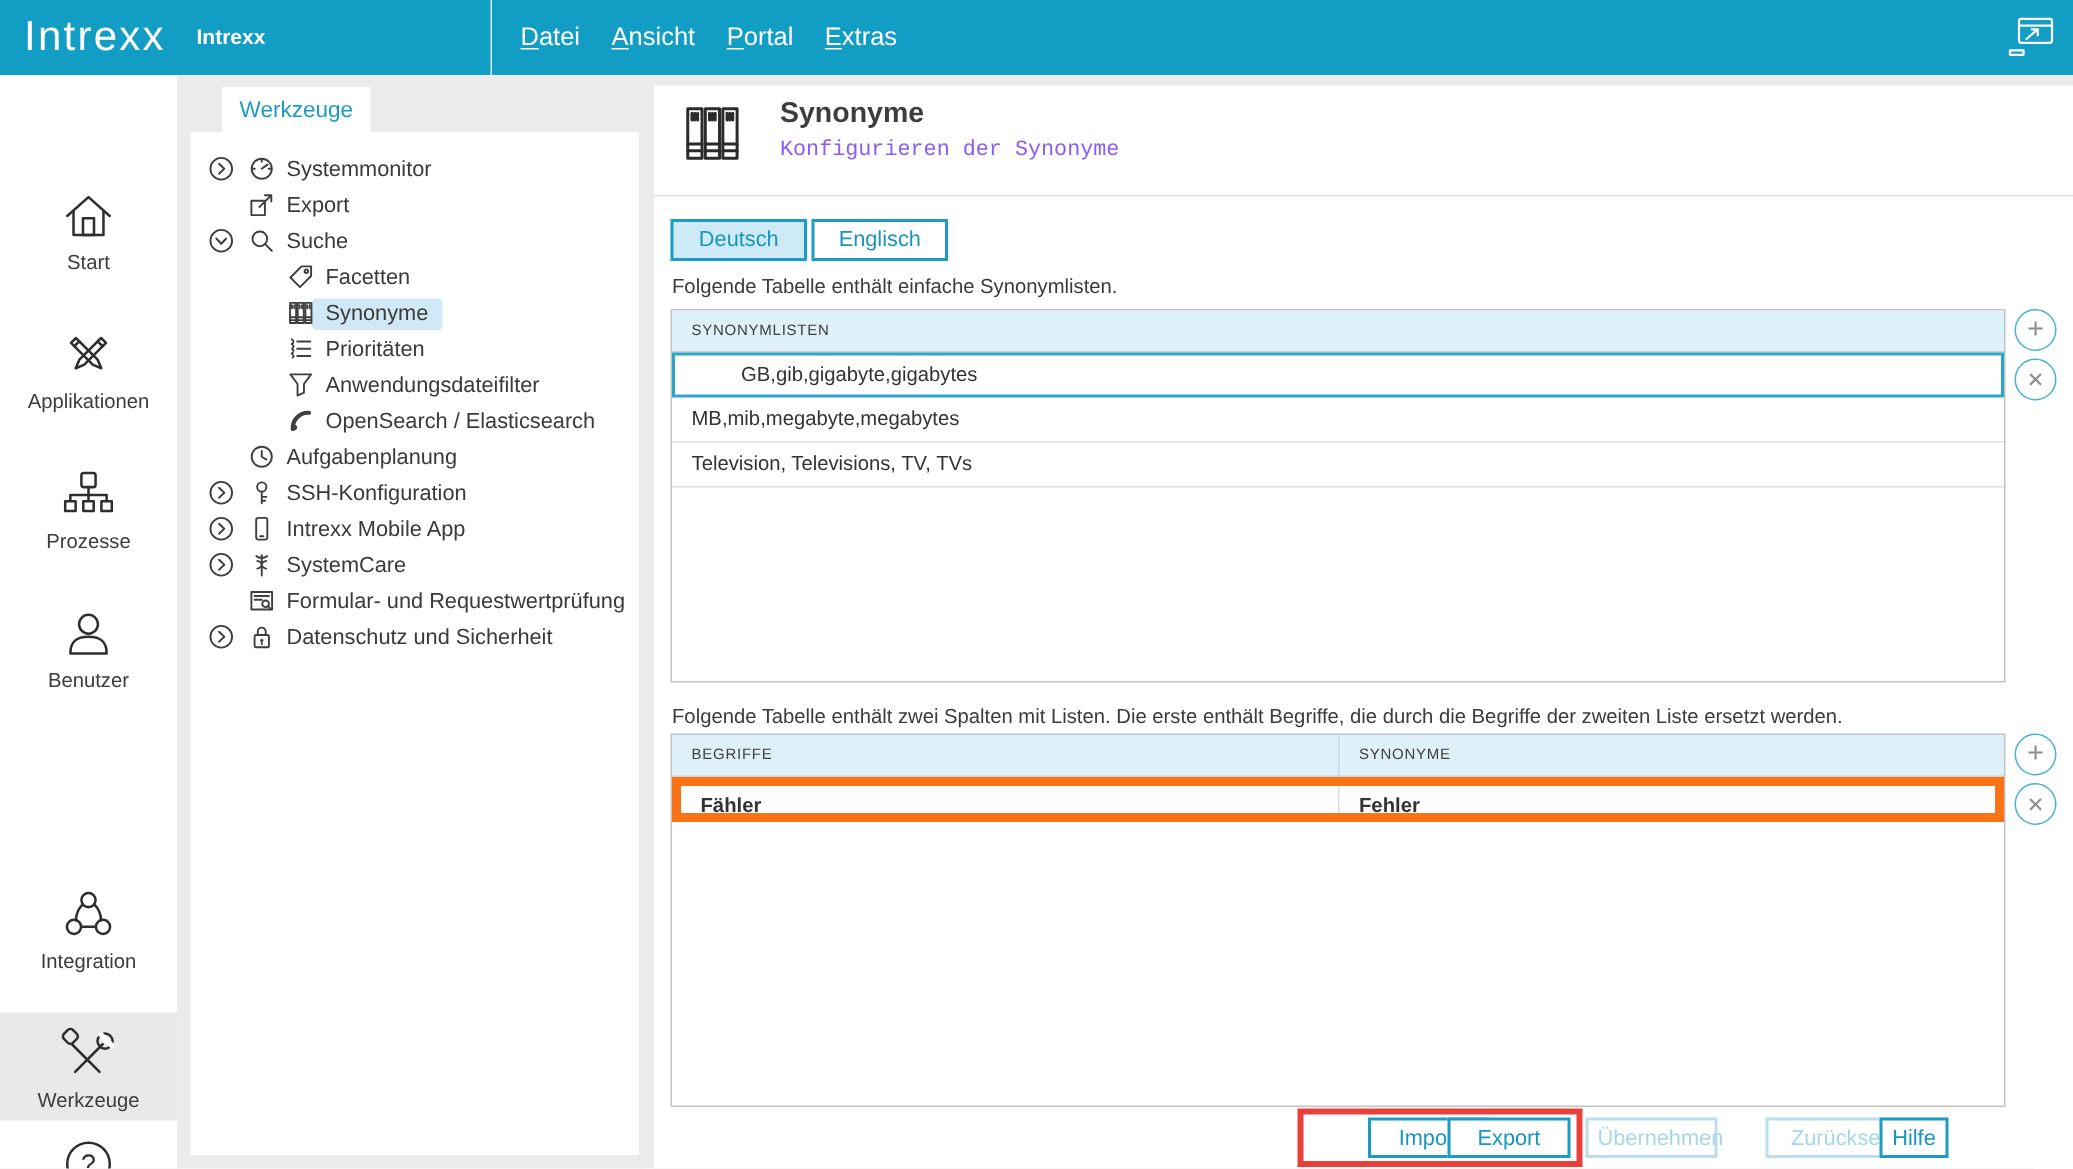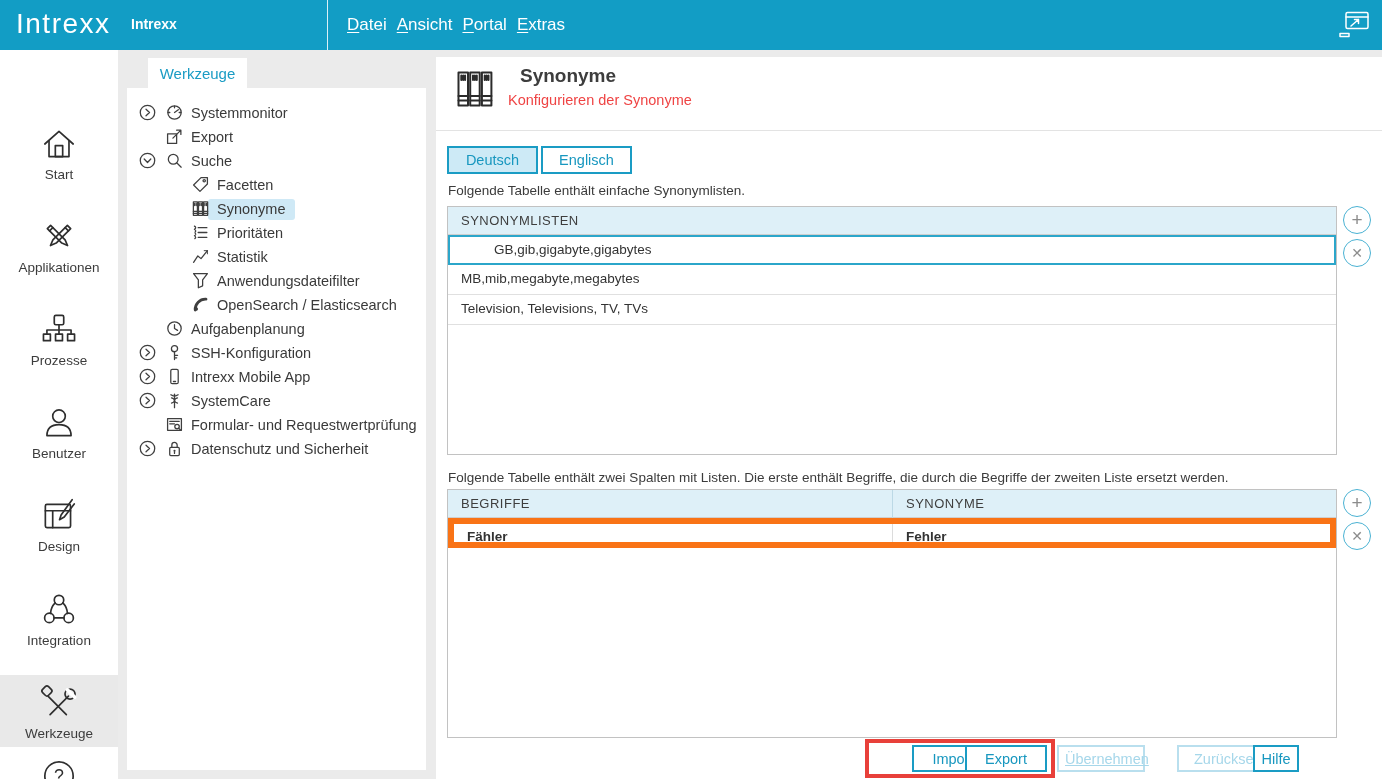--- a/index.html
+++ b/index.html
@@ -9,21 +9,21 @@
     background:#ebebeb; font-family:"Liberation Sans", sans-serif;
     -webkit-font-smoothing:antialiased;
   }
   svg { display:block; }
 
   
   .topbar { position:absolute; left:0; top:0; width:1382px; height:50px; background:#129dc5; color:#fff; z-index:5; }
   .logo { position:absolute; left:16px; top:8px; font-size:28px; letter-spacing:1.5px; font-weight:400; }
   .portal-name { position:absolute; left:131px; top:16px; font-size:14px; font-weight:700; }
   .topbar-divider { position:absolute; left:327px; top:0; width:1px; height:50px; background:rgba(255,255,255,.85); }
-  .menubar { position:absolute; left:347px; top:0; height:50px; display:flex; gap:10px; align-items:center; font-size:17px; }
+  .menubar { position:absolute; left:347px; top:0; height:50px; display:flex; gap:21px; align-items:center; font-size:17px; }
   .menu-item { cursor:default; }
   .menu-item u { text-underline-offset:2px; }
   .window-btn { position:absolute; right:12px; top:11px; width:32px; height:28px; }
 
   
   .sidebar { position:absolute; left:0; top:50px; width:118px; height:729px; background:#fff; }
   .side-item { position:absolute; left:0; width:118px; text-align:center; padding-top:6px; }
   .side-item.selected { background:#e9e9e9; }
   .side-ic { display:flex; justify-content:center; height:44px; align-items:center; }
   .side-label { font-size:13.5px; color:#3c3c3c; margin-top:1px; }
@@ -36,37 +36,37 @@
   .tree-row { position:relative; height:24px; display:flex; align-items:center; }
   .tree-chevron { position:absolute; left:12px; top:3px; width:17px; height:17px; }
   .tree-icon { position:absolute; top:3px; width:17px; height:17px; }
   .tree-label { font-size:14.5px; color:#3a3a3a; white-space:nowrap; }
   .tree-label.selected { background:#cfe9f6; padding:2px 9px 3px 9px; border-radius:3px; }
 
   
   .main { position:absolute; left:436px; top:57px; width:946px; height:722px; background:#fff; }
   .page-icon { position:absolute; left:19px; top:11px; width:40px; height:42px; }
   .page-title { position:absolute; left:84px; top:8px; font-size:19px; font-weight:700; color:#3d3d3d; }
-  .page-subtitle { position:absolute; left:72px; top:35px; font-size:14.5px; color:#ef4444; }
+  .page-subtitle { position:absolute; left:84px; top:35px; font-size:14.5px; color:#8b5cf6;font-family:Liberation Mono, monospace; }
   .header-divider { position:absolute; left:0; top:73px; width:100%; height:1px; background:#e3e3e3; }
 
   .lang-tabs { position:absolute; left:11px; top:89px; display:flex; gap:3px; }
   .lang-tab { height:28px; min-width:91px; padding:0 16px; border:2px solid #1a9cc4; background:#fff; color:#1797bf;
     font-size:14.5px; display:flex; align-items:center; justify-content:center; cursor:default; }
   .lang-tab.selected { background:#cdeaf6; }
 
   .caption { position:absolute; left:12px; font-size:13.5px; color:#3b3b3b; }
   .caption.c1 { top:126px; }
   .caption.c2 { top:413px; }
 
   .tbl { position:absolute; left:11px; width:890px; border:1px solid #c2c2c2; background:#fff; }
   .tbl.t1 { top:149px; height:249px; }
   .tbl.t2 { top:432px; height:249px; }
   .t-head { height:28px; background:#def0f8; border-bottom:1px solid #cfcfcf; display:flex; align-items:center; }
-  .t-head .hcell { font-size:13px; letter-spacing:.5px; color:#3e3e3e; padding-left:13px; }
+  .t-head .hcell { font-size:10px; letter-spacing:.5px; color:#3e3e3e; padding-left:13px; }
   .t-head .hcell.half { width:50%; height:28px; line-height:28px; }
   .t-head .hcell.half + .hcell.half { border-left:1px solid #bcd9e6; }
   .t-row { height:30px; line-height:28px; font-size:13.5px; color:#333; padding-left:13px; border-bottom:1px solid #e0e0e0; }
   .t-row.selected { border:2px solid #2ba6ca; line-height:25px;padding-left:44px; }
   .t-row2 { height:30px; display:flex; font-size:13.5px; color:#333; border-bottom:1px solid #e0e0e0; }
   .t-row2 .cell { width:50%; padding-left:13px; line-height:28px; }
   .t-row2 .cell + .cell { border-left:1px solid #dcdcdc; }
   .t-row2.selected { border:6px solid #f97316;font-weight:bold; }
   .t-row2.selected .cell { line-height:25px; }
 
@@ -148,30 +148,20 @@
     </div>
     <div class="side-item" style="top: 345px; height: 64px;">
       <div class="side-ic">
         <svg xmlns="http://www.w3.org/2000/svg" fill="none" stroke="#2e2e2e" stroke-width="1.6" stroke-linecap="round" stroke-linejoin="round" width="42" height="42" viewBox="0 0 40 40">
           <circle cx="20" cy="13.5" r="6"></circle>
           <path d="M8.5 32 C8.5 23.5 13.5 21.5 20 21.5 C26.5 21.5 31.5 23.5 31.5 32 Z"></path>
         </svg>
       </div>
       <div class="side-label">Benutzer</div>
     </div>
-    <div class="side-item" style="top: 438px; height: 64px;">
-      <div class="side-ic">
-        <svg xmlns="http://www.w3.org/2000/svg" fill="none" stroke="#2e2e2e" stroke-width="1.6" stroke-linecap="round" stroke-linejoin="round" width="42" height="42" viewBox="0 0 40 40">
-          <rect x="7" y="9" width="24" height="22" rx="1.5"></rect>
-          <path d="M7 15 H31 M14 15 V31"></path>
-          <path d="M32.5 4.5 L22 19 l-1.5 4.5 L25 21 L34.5 8.5"></path>
-        </svg>
-      </div>
-      <div class="side-label">Design</div>
-    </div>
     <div class="side-item" style="top: 532px; height: 64px;">
       <div class="side-ic">
         <svg xmlns="http://www.w3.org/2000/svg" fill="none" stroke="#2e2e2e" stroke-width="1.6" stroke-linecap="round" stroke-linejoin="round" width="42" height="42" viewBox="0 0 40 40">
           <circle cx="20" cy="10.5" r="4.5"></circle>
           <circle cx="10.8" cy="27.5" r="4.5"></circle>
           <circle cx="29.2" cy="27.5" r="4.5"></circle>
           <path d="M16.3 13.2 A15 15 0 0 0 12 23.3 M23.7 13.2 A15 15 0 0 1 28 23.3 M15.3 27.5 H24.7"></path>
         </svg>
       </div>
       <div class="side-label">Integration</div>
@@ -261,29 +251,20 @@
         <span class="tree-label selected" style="margin-left: 81px;">Synonyme</span>
       </div>
       <div class="tree-row">
         <span class="tree-icon" style="left: 65px;">
           <svg xmlns="http://www.w3.org/2000/svg" fill="none" stroke="#3f3f3f" stroke-width="1.2" stroke-linecap="round" stroke-linejoin="round" width="17" height="17" viewBox="0 0 16 16">
             <path d="M5.8 3.5 H14 M5.8 8 H14 M5.8 12.5 H14"></path>
             <path d="M2.3 2 c1.6 1.1 1.6 2 0 3 c1.6 1.1 1.6 2 0 3 c1.6 1.1 1.6 2 0 3 c1.6 1.1 1.6 2 0 3" stroke-dasharray="1.6 1.1"></path>
           </svg>
         </span>
         <span class="tree-label" style="margin-left: 90px;">Prioritäten</span>
-      </div>
-      <div class="tree-row">
-        <span class="tree-icon" style="left: 65px;">
-          <svg xmlns="http://www.w3.org/2000/svg" fill="none" stroke="#3f3f3f" stroke-width="1.2" stroke-linecap="round" stroke-linejoin="round" width="17" height="17" viewBox="0 0 16 16">
-            <path d="M1.5 13.5 L5.5 7.5 L8.5 10 L14.5 2.5"></path>
-            <path d="M11.5 2.5 H14.5 V5.5" stroke-width="0.9"></path>
-          </svg>
-        </span>
-        <span class="tree-label" style="margin-left: 90px;">Statistik</span>
       </div>
       <div class="tree-row">
         <span class="tree-icon" style="left: 65px;">
           <svg xmlns="http://www.w3.org/2000/svg" fill="none" stroke="#3f3f3f" stroke-width="1.2" stroke-linecap="round" stroke-linejoin="round" width="17" height="17" viewBox="0 0 16 16">
             <path d="M1.5 1.5 H14.5 L10 7.5 V13 L6 14.8 V7.5 Z"></path>
           </svg>
         </span>
         <span class="tree-label" style="margin-left: 90px;">Anwendungsdateifilter</span>
       </div>
       <div class="tree-row">
@@ -425,18 +406,18 @@
           <div class="cell">Fehler</div>
         </div>
       </div>
   </div>
   <button class="circle-btn cb-add2"><span>+</span></button>
   <button class="circle-btn x cb-del2"><span>✕</span></button>
 
   <div class="btn-row" id="btnrow">
       <button class="pbtn" style="left: 439px; width: 82px; margin-left: 37px;">Import</button>
       <button class="pbtn" style="left: 529px; width: 82px;">Export</button>
-      <button class="pbtn disabled" style="left: 621px; width: 88px; text-decoration: underline;">Übernehmen</button>
+      <button class="pbtn disabled" style="left: 621px; width: 88px;">Übernehmen</button>
       <button class="pbtn disabled" style="left: 741px; width: 121px;">Zurücksetzen</button>
       <button class="pbtn" style="left: 817px; width: 46px;">Hilfe</button>
     </div>
   <div class="annotation-box" style="border-color: rgb(232, 64, 58);"></div>
 </div>
 
 </body></html>

